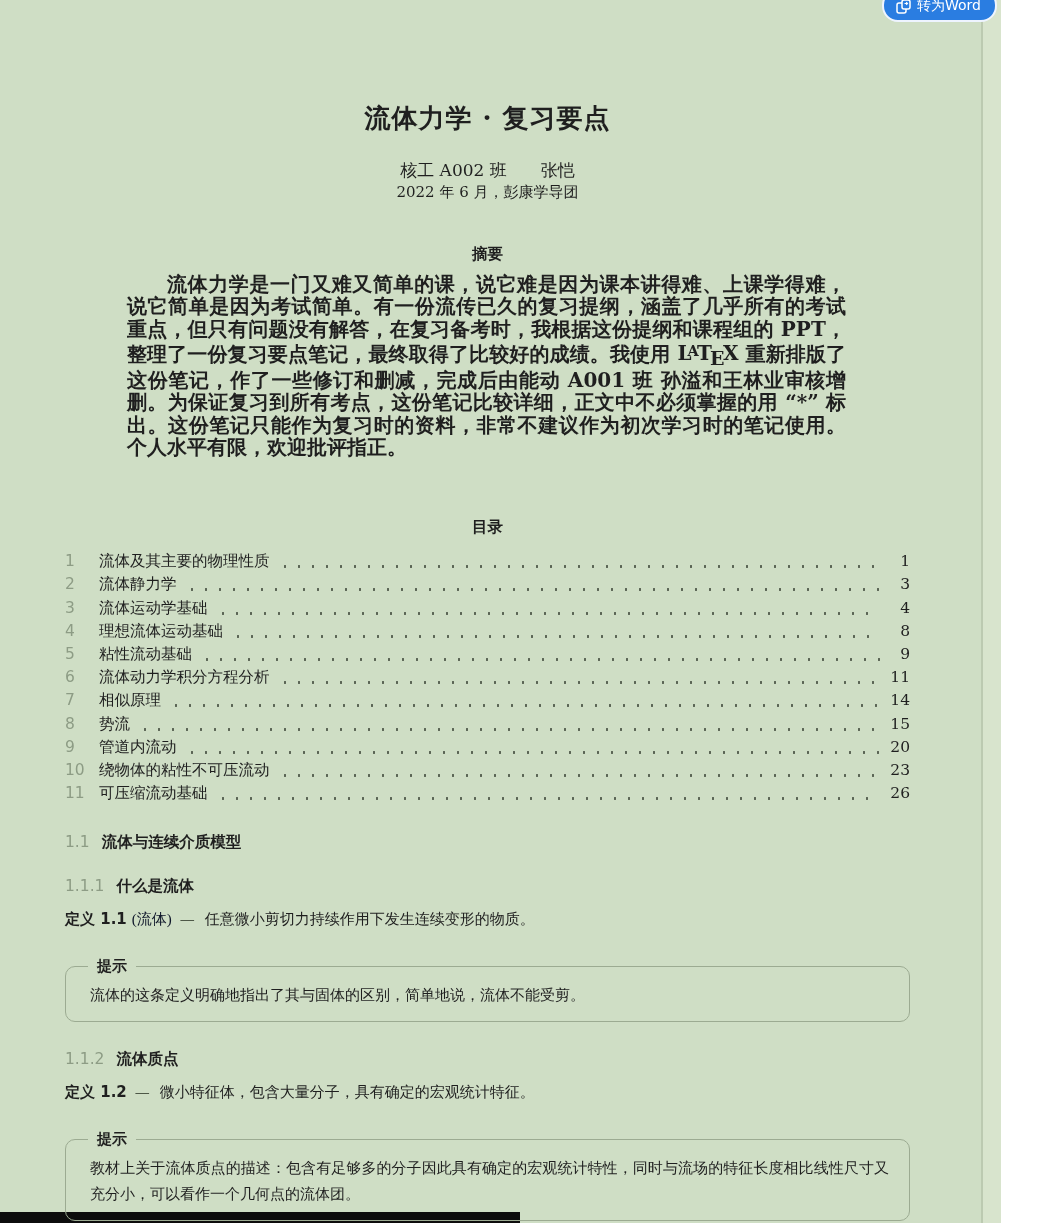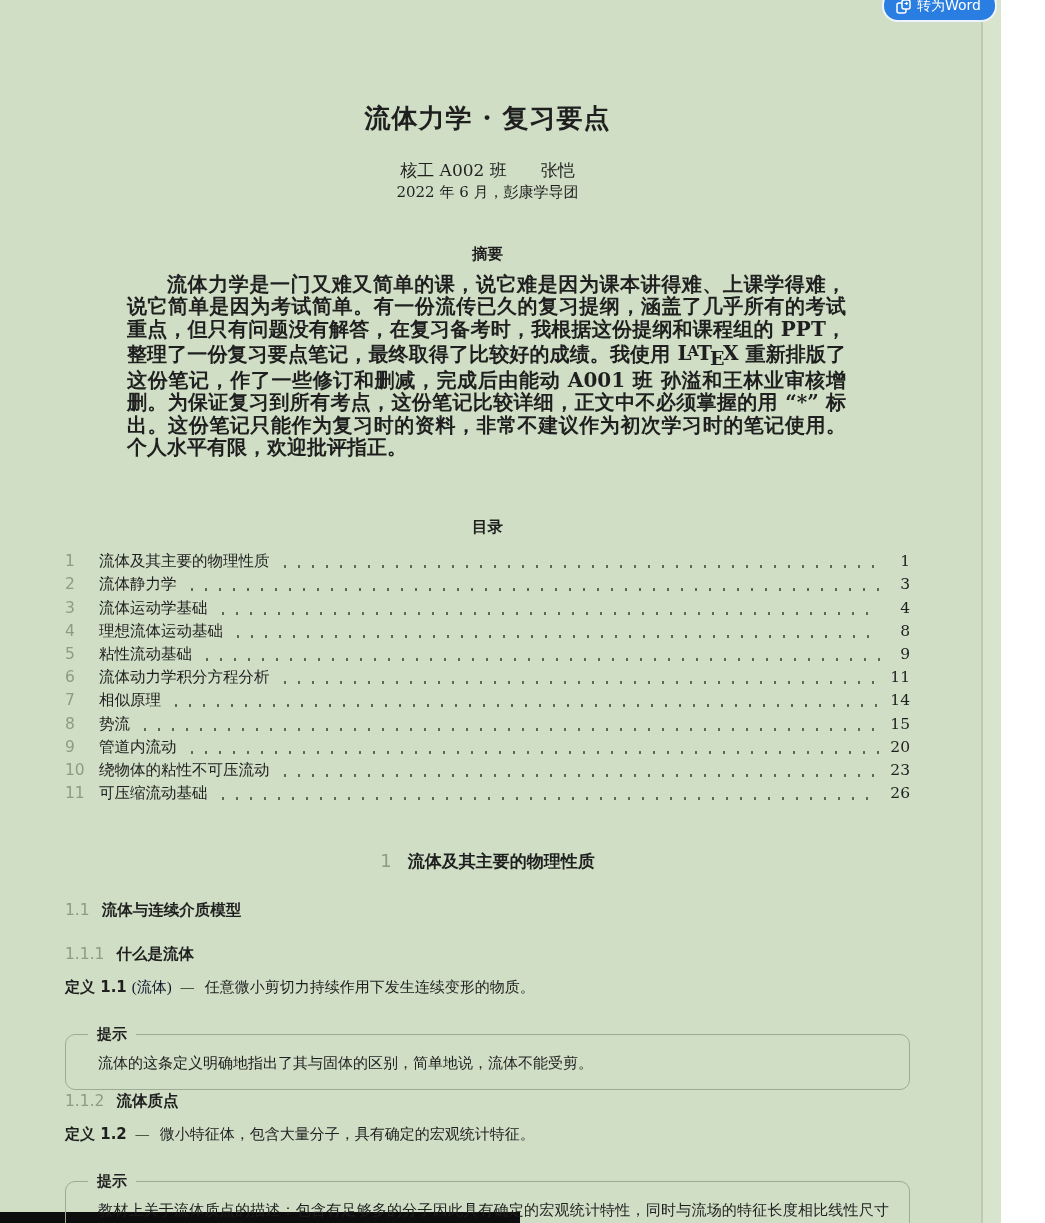--- a/index.html
+++ b/index.html
@@ -102,33 +102,33 @@
   .sec-head .htitle { font-weight: bold; font-family: "DejaVu Sans", "Liberation Sans", sans-serif; }
 
   .sub-head { font-size: 15.5px; line-height: 22px; }
   .sub-head .hnum {
     color: #8d9c85; margin-right: 12px;
     font-family: "DejaVu Sans", "Liberation Sans", sans-serif;
   }
   .sub-head .htitle { font-weight: bold; font-family: "DejaVu Sans", "Liberation Sans", sans-serif; }
   .h11 { margin-top: 26px; }
   .h111 { margin-top: 22px; }
-  .h112 { }
+  .h112 { margin-top: 26px; }
 
   .defline { margin-top: 12px; font-size: 15px; line-height: 21px; }
   .defline .def-label { font-weight: bold; font-family: "DejaVu Sans", "Liberation Sans", sans-serif; }
   .defline .def-paren { color: #0f172a; margin-left: 5px; font-family: Liberation Serif, serif; }
   .defline .def-dash { color: #4a5444; margin: 0 10px 0 8px; }
 
   .hintbox {
     position: relative;
     margin-top: 36px;
     border: 1.4px solid #9cab92;
     border-radius: 10px;
-    padding: 15px 20px 13px 32px;
+    padding: 15px 20px 13px 24px;
   }
   .hint-label {
     position: absolute; top: -11px; left: 22px;
     background: #cfdec5;
     padding: 0 9px;
     font-weight: bold; font-size: 15px; line-height: 21px;
     font-family: "DejaVu Sans", "Liberation Sans", sans-serif;
   }
   .hint-text { font-size: 15px; line-height: 26px; text-align: justify; }
 </style>
@@ -224,23 +224,20 @@
           <span class="toc-page">23</span>
       </div>
       <div class="toc-row">
         <span class="toc-num">11</span>
           <span class="toc-label">可压缩流动基础</span>
           <span class="toc-dots"></span>
           <span class="toc-page">26</span>
       </div>
     </div>
 
-    <div class="sec-head center">
-      <span class="hnum">1</span><span class="htitle">流体及其主要的物理性质</span>
-    </div>
 
     <div class="sub-head h11">
       <span class="hnum">1.1</span><span class="htitle">流体与连续介质模型</span>
     </div>
 
     <div class="sub-head h111">
       <span class="hnum">1.1.1</span><span class="htitle">什么是流体</span>
     </div>
 
     <div class="defline">

